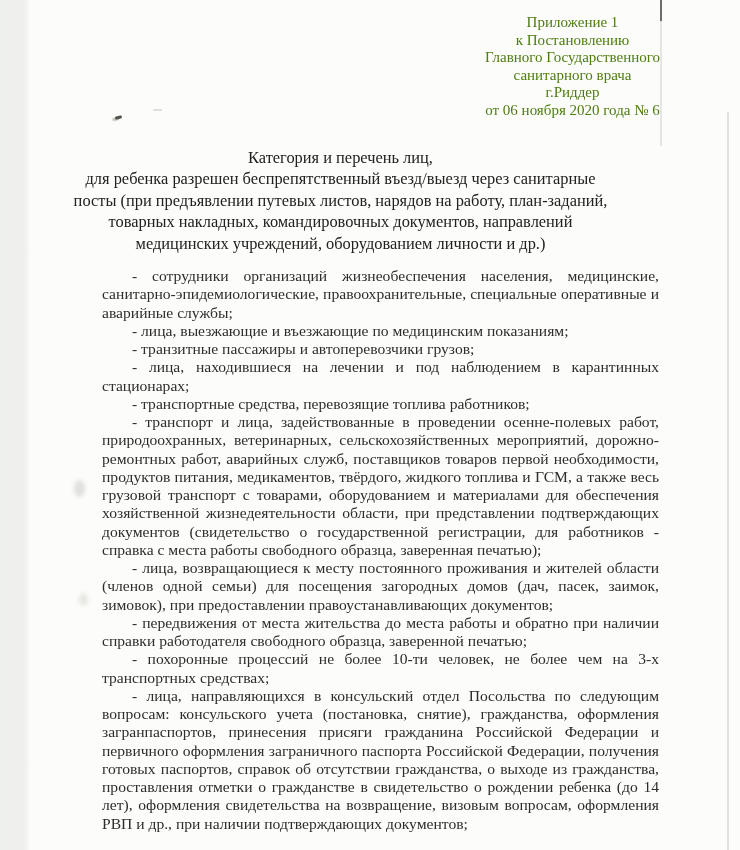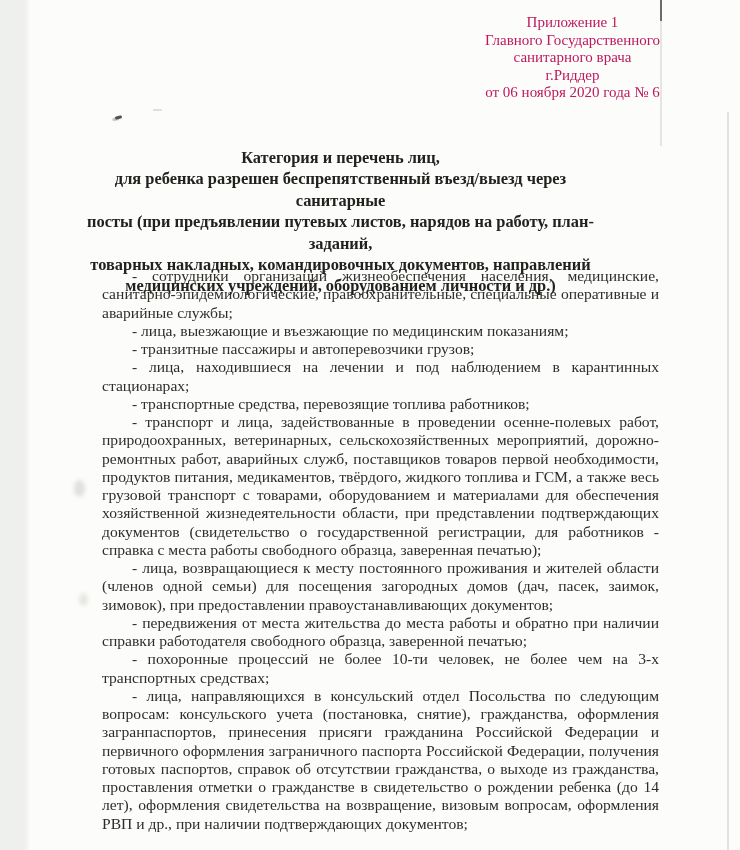--- a/index.html
+++ b/index.html
@@ -76,28 +76,28 @@
     border-radius: 50%;
     filter: blur(2px);
   }
   .doc-header {
     position: absolute;
     top: 14px; left: 445px;
     width: 255px;
     text-align: center;
     font-size: 15px;
     line-height: 17.6px;
-    color: #be185d;
+    color: #4d7c0f;
   }
   .doc-title {
     position: absolute;
     top: 147px; left: 68px;
     width: 545px;
     text-align: center;
-    font-weight: bold;
+    font-weight: normal;
     font-size: 16.4px;
     line-height: 21.4px;
     color: #22211e;
   }
   .doc-body {
     position: absolute;
     top: 267px; left: 102px;
     width: 557px;
     font-size: 15.6px;
     line-height: 18.25px;
@@ -119,20 +119,21 @@
   <div class="scan-line-right"></div>
   <div class="scan-line-top"></div>
   <div class="scan-line-top-faint"></div>
   <div class="pencil-mark"></div>
   <div class="faint-dash"></div>
   <div class="smudge-a"></div>
   <div class="smudge-b"></div>
 
   <div class="doc-header">
     <div>Приложение 1</div>
+    <div>к Постановлению</div>
     <div>Главного Государственного</div>
     <div>санитарного врача</div>
     <div>г.Риддер</div>
     <div>от 06 ноября 2020 года № 6</div>
   </div>
 
   <div class="doc-title">
     <div>Категория и перечень лиц,</div>
     <div>для ребенка разрешен беспрепятственный въезд/выезд через санитарные</div>
     <div>посты (при предъявлении путевых листов, нарядов на работу, план-заданий,</div>

